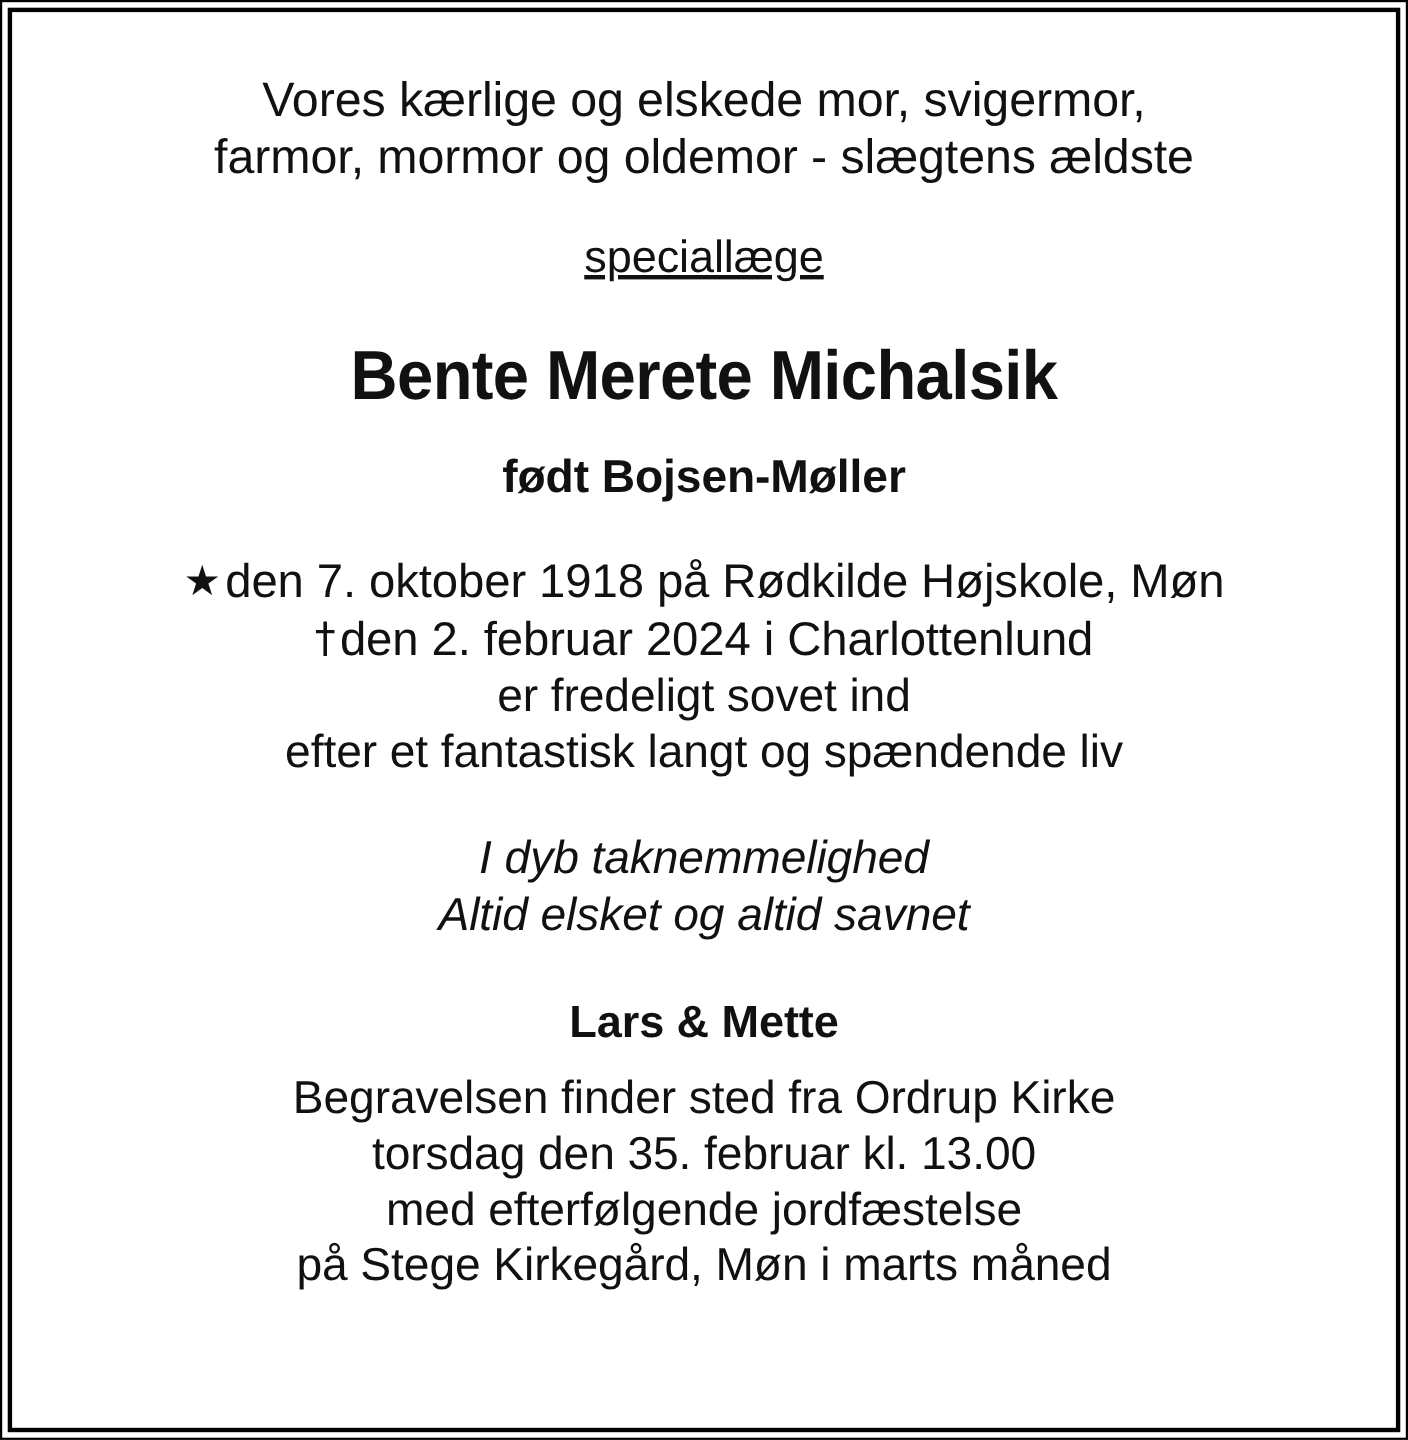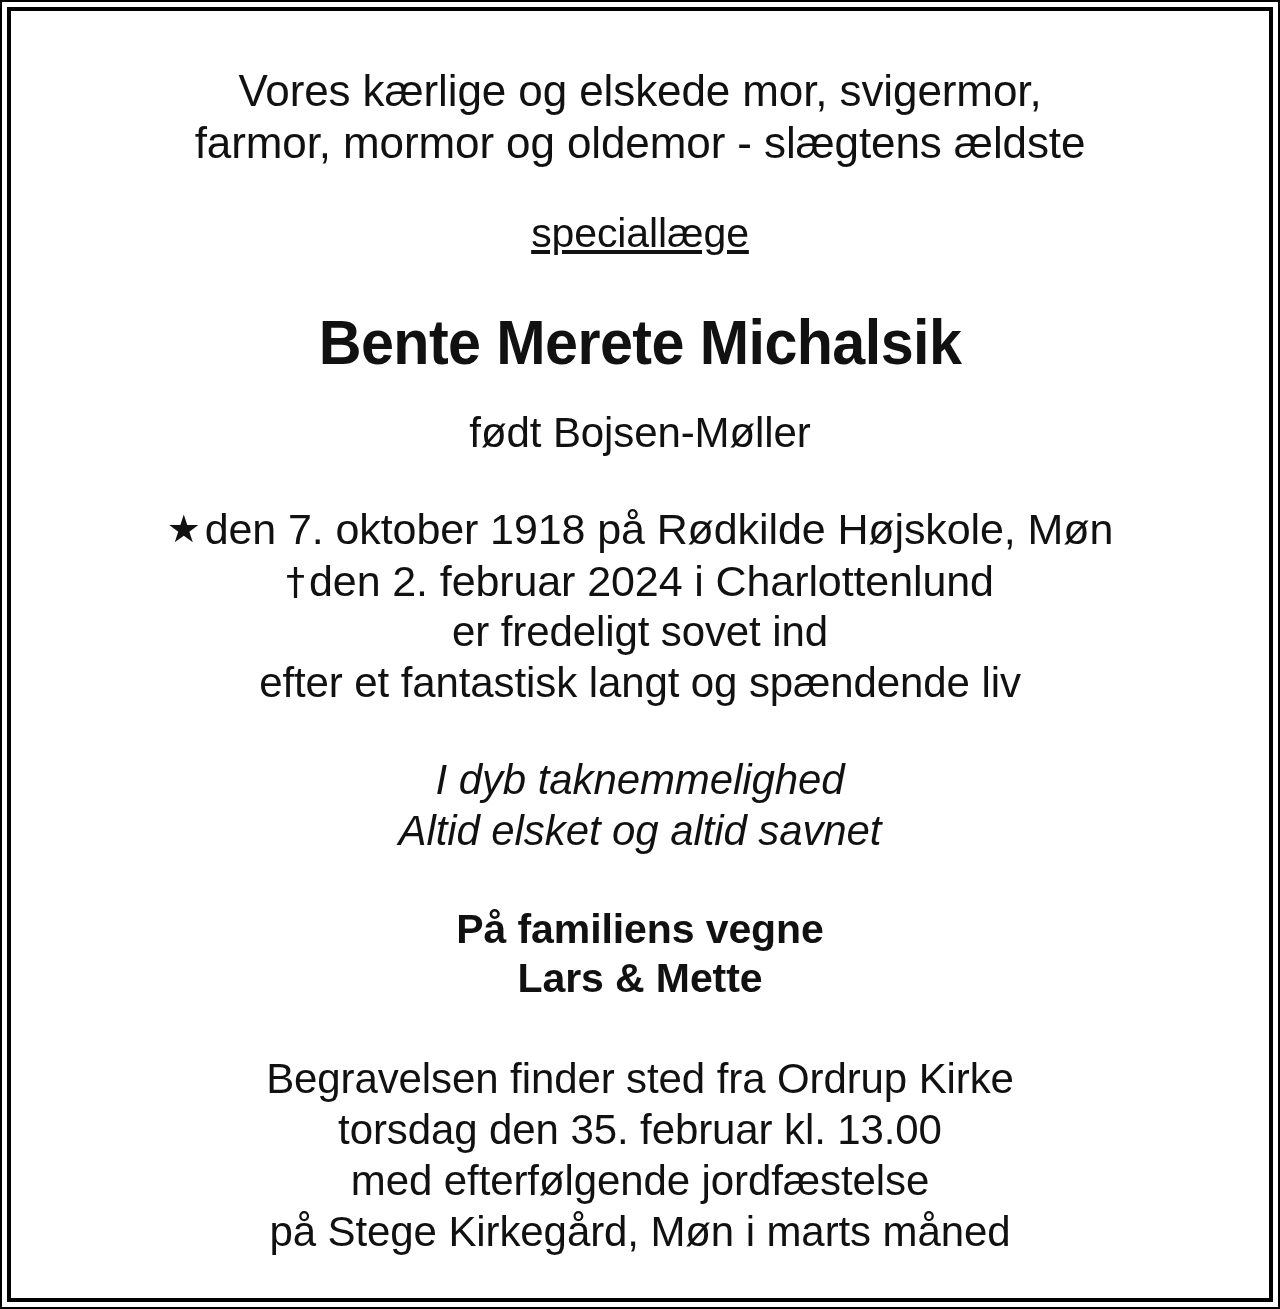--- a/index.html
+++ b/index.html
@@ -63,20 +63,21 @@
     font-size: 63px;
     font-weight: 700;
     letter-spacing: -0.6px;
     margin-top: 47px;
     transform: scaleX(0.94);
   }
 
   .maiden-name {
     font-size: 42px;
     margin-top: 28px;
+    font-weight: bold;
   }
 
   .dates {
     font-size: 43px;
     line-height: 1.22;
     margin-top: 45px;
   }
   .symbol {
     font-family: "DejaVu Sans", sans-serif;
     font-size: 38px;
@@ -100,21 +101,21 @@
   .family-signature {
     font-size: 41px;
     font-weight: 700;
     line-height: 1.2;
     margin-top: 48px;
   }
 
   .funeral {
     font-size: 42px;
     line-height: 1.21;
-    margin-top: 51px;
+    margin-top: 19px;
   }
 </style>
 </head>
 <body>
 
 <div class="notice">
   <div class="notice-inner">
 
     <div class="block relations">
       <span class="line">Vores kærlige og elskede mor, svigermor,</span>
@@ -136,21 +137,20 @@
       <span class="line">er fredeligt sovet ind</span>
       <span class="line">efter et fantastisk langt og spændende liv</span>
     </div>
 
     <div class="block tribute">
       <span class="line">I dyb taknemmelighed</span>
       <span class="line">Altid elsket og altid savnet</span>
     </div>
 
     <div class="block family-signature">
-      <span class="line">På familiens vegne</span>
       <span class="line">Lars &amp; Mette</span>
     </div>
 
     <div class="block funeral">
       <span class="line">Begravelsen finder sted fra Ordrup Kirke</span>
       <span class="line">torsdag den 35. februar kl. 13.00</span>
       <span class="line">med efterfølgende jordfæstelse</span>
       <span class="line">på Stege Kirkegård, Møn i marts måned</span>
     </div>
 

